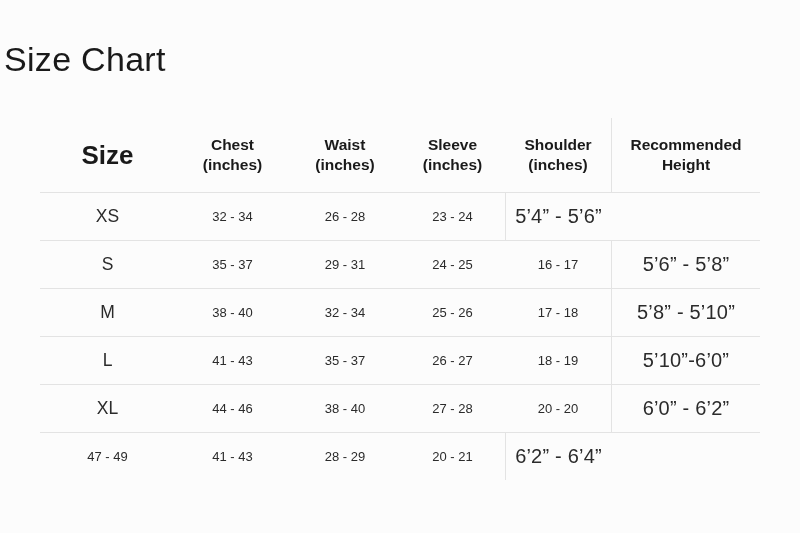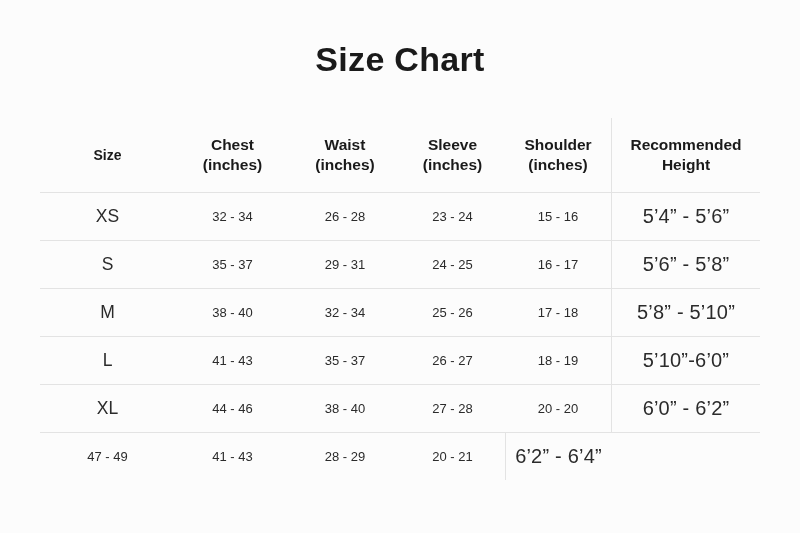--- a/index.html
+++ b/index.html
@@ -15,23 +15,23 @@
     font-family: "Liberation Sans", "DejaVu Sans", sans-serif;
   }
   .page {
     width: 800px;
     height: 533px;
     overflow: hidden;
     background: var(--background);
   }
   .title {
     margin: 38px 4px 0;
-    text-align: center;
+    text-align: left;
     font-size: 34px;
-    font-weight: 700;
+    font-weight: 400;
     color: var(--text_primary);
     letter-spacing: 0.3px;
     line-height: 42px;
   }
   .table {
     width: 720px;
     margin: 38px auto 0;
   }
   .row {
     display: grid;
@@ -52,21 +52,21 @@
   }
   .divided { border-left: 1px solid var(--divider); }
   .h-line {
     display: block;
     font-weight: 700;
     font-size: 15.5px;
     line-height: 1.32;
     color: var(--text_primary);
   }
   .size-label {
-    font-size: 14px;
+    font-size: 26px;
     font-weight: 700;
     color: var(--text_primary);
   }
   .row.body .cell {
     font-size: 13px;
     font-weight: 400;
     color: var(--text_secondary);
   }
   .row.body .cell.size-col { font-size: 17.5px; }
   .row.body .cell.divided { font-size: 20px; letter-spacing: 0.2px; }
@@ -104,21 +104,20 @@
         <span class="h-line">Recommended</span>
         <span class="h-line">Height</span>
       </div>
     </div>
 
     <div class="row body">
       <div class="cell size-col">XS</div>
       <div class="cell">32 - 34</div>
       <div class="cell">26 - 28</div>
       <div class="cell">23 - 24</div>
-      <div class="cell">15 - 16</div>
       <div class="cell divided">5’4” - 5’6”</div>
     </div>
 
     <div class="row body">
       <div class="cell size-col">S</div>
       <div class="cell">35 - 37</div>
       <div class="cell">29 - 31</div>
       <div class="cell">24 - 25</div>
       <div class="cell">16 - 17</div>
       <div class="cell divided">5’6” - 5’8”</div>

